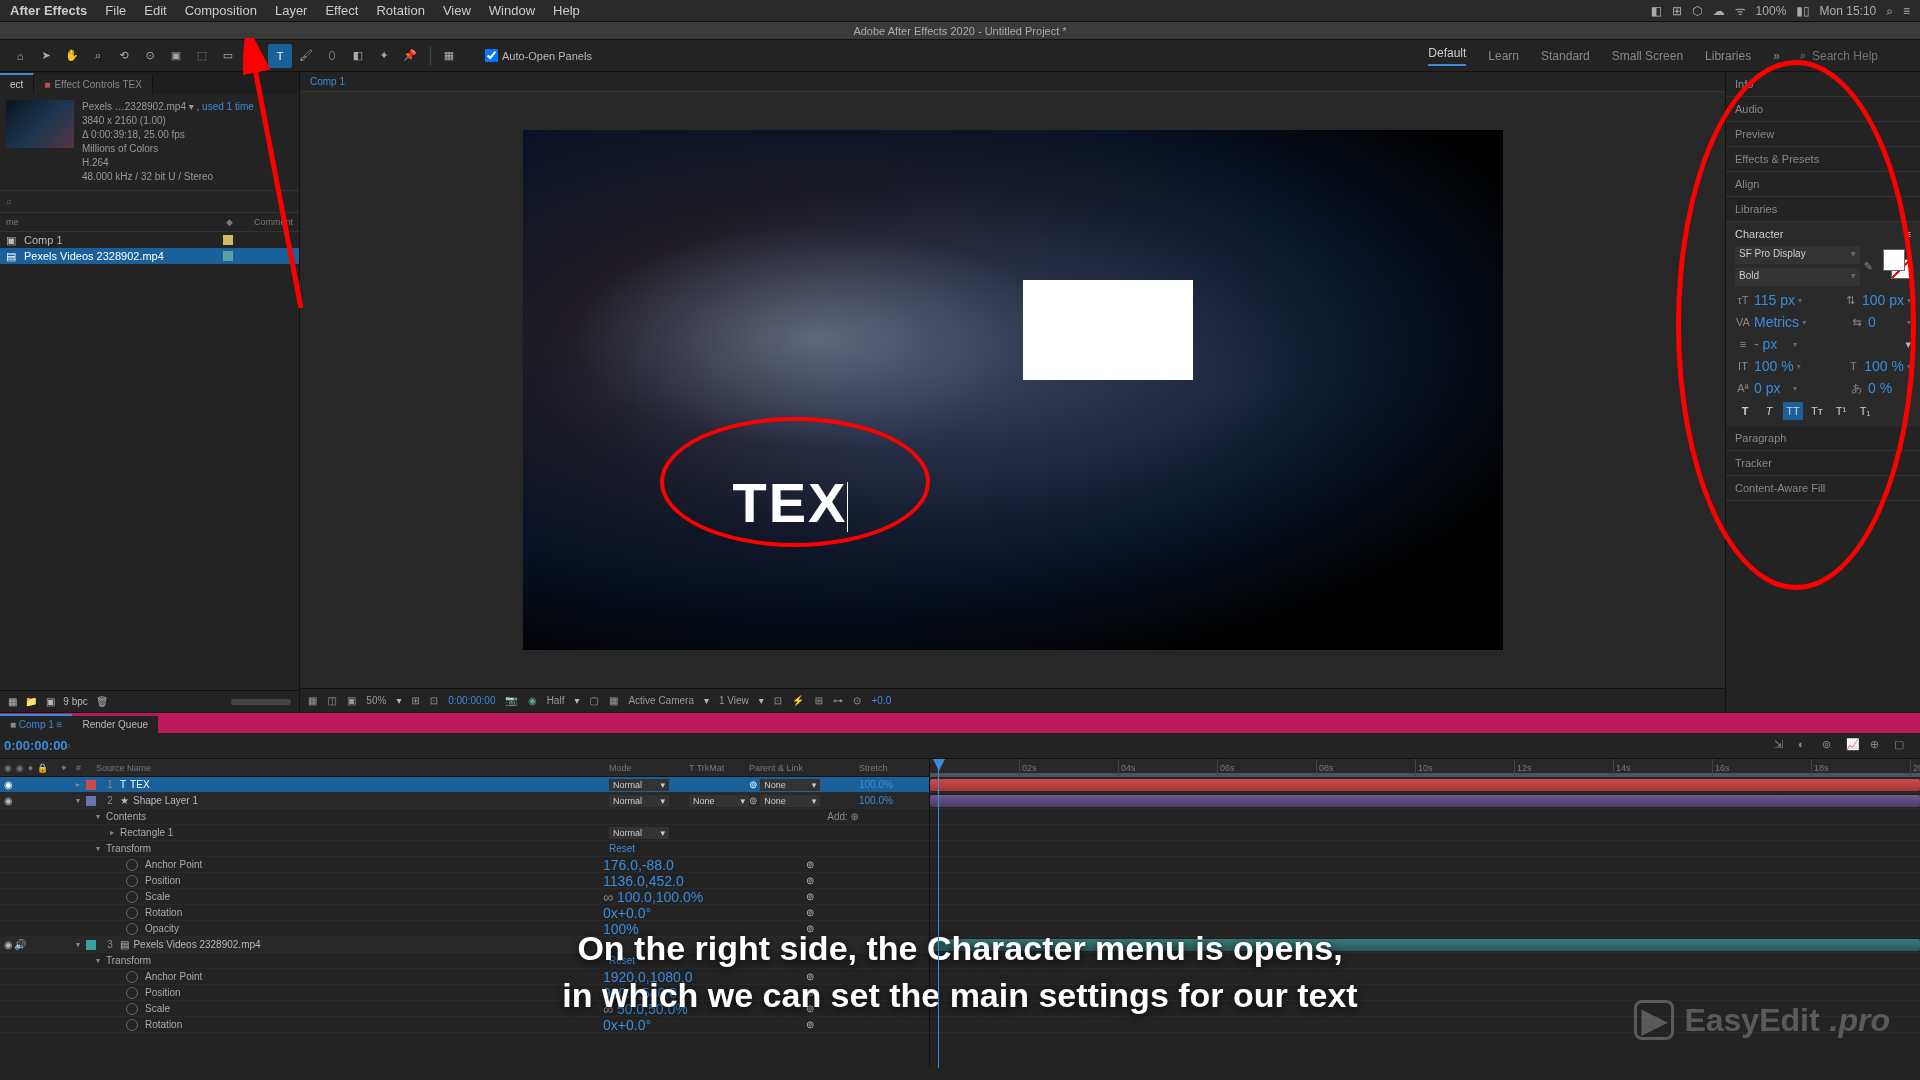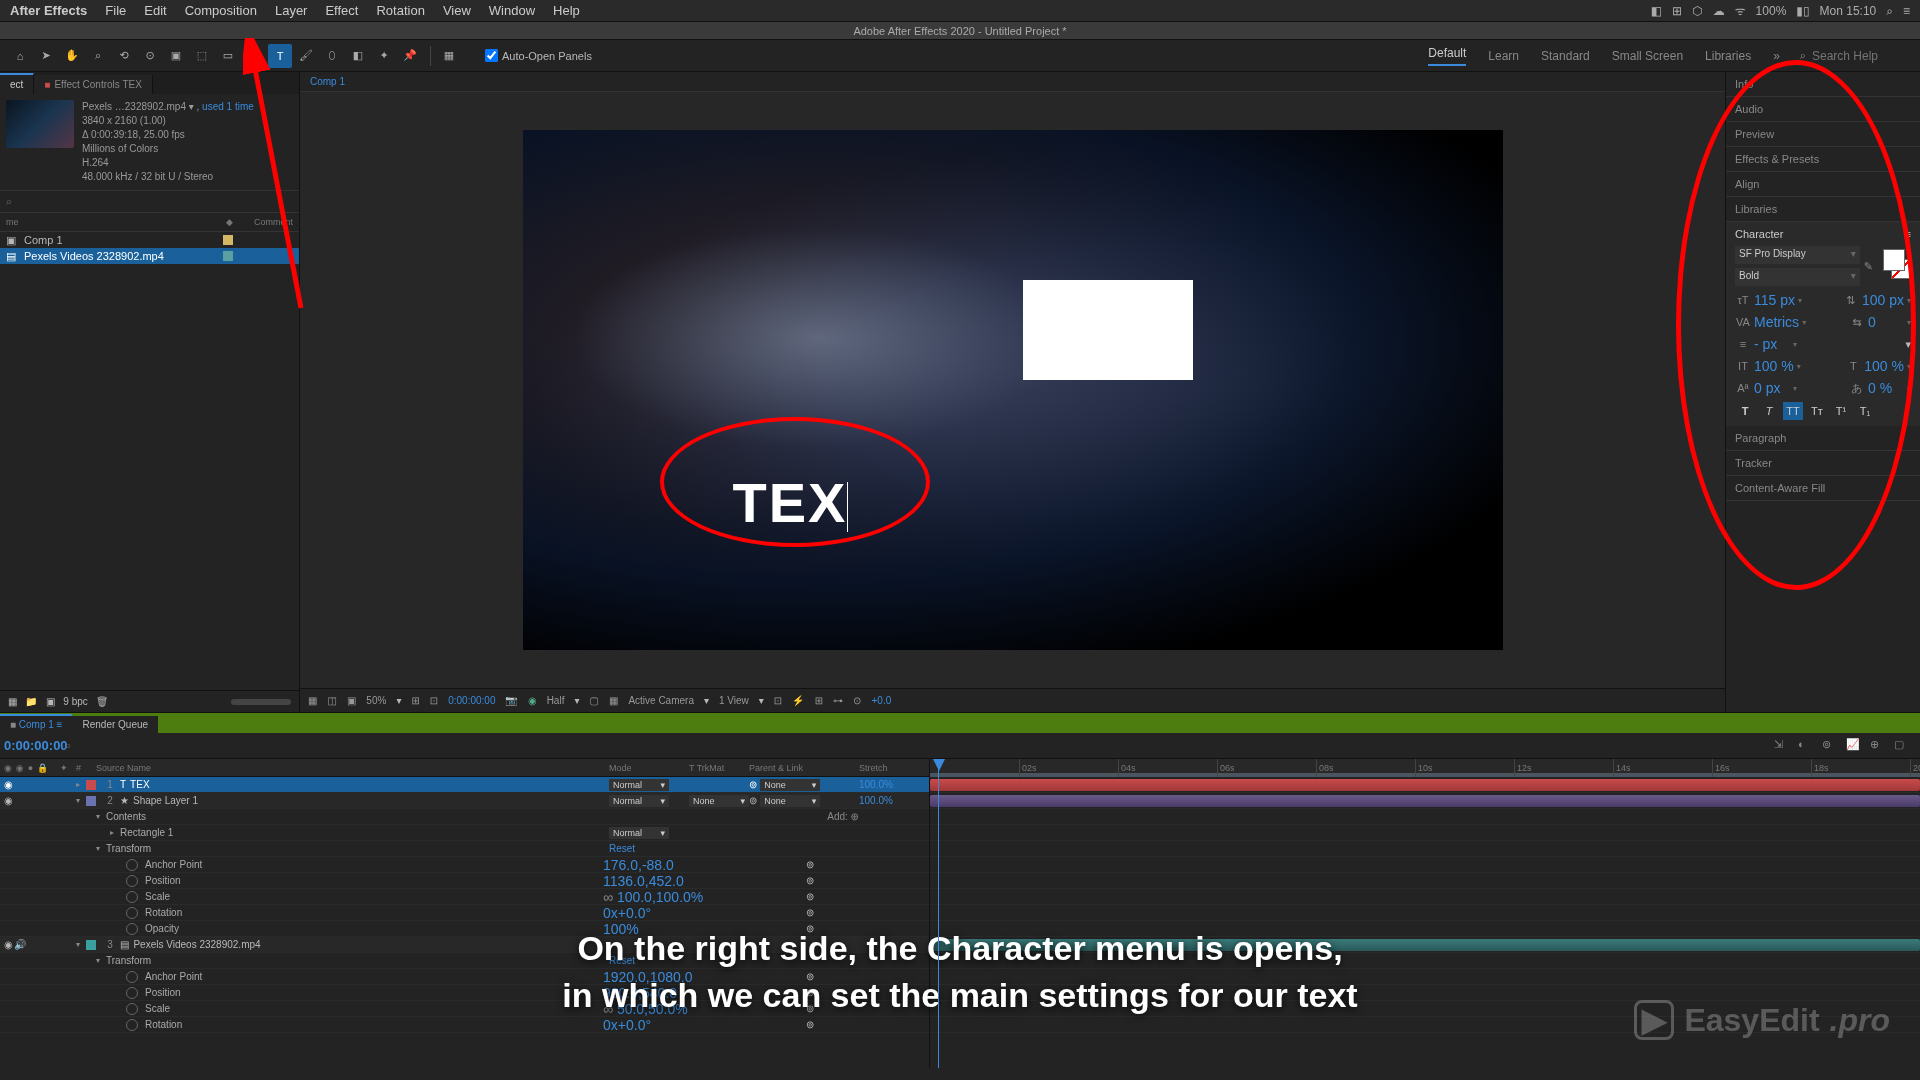--- a/index.html
+++ b/index.html
@@ -81,21 +81,21 @@
   .prop .caret { font-size: 8px; color: #666; }
   .char-toggles { display: flex; gap: 4px; }
   .char-toggles .btn { width: 20px; height: 18px; display: flex; align-items: center; justify-content: center; color: #ccc; font-size: 11px; cursor:pointer; }
   .char-toggles .btn.on { background: #1a619b; }
   
   
   .proj-footer { height: 22px; background: #232323; display: flex; align-items: center; gap: 8px; padding: 0 8px; border-top: 1px solid #111; font-size: 10px;}
   
   
   .timeline-wrap { height: 356px; background: #232323; border-top: 1px solid #111; display: flex; flex-direction: column; }
-  .tl-tabs { display: flex; height: 20px; background: #4d7c0f; align-items: flex-end; }
+  .tl-tabs { display: flex; height: 20px; background: #be185d; align-items: flex-end; }
   .tl-tab { padding: 3px 10px; font-size: 10px; background: #232323; }
   .tl-tab.active { color: #3a8bdc; border-top: 2px solid #3a8bdc; }
   .tl-header { display: flex; height: 26px; background: #232323; border-bottom: 1px solid #111; align-items: center; }
   .tl-time { width: 65px; color: #3a8bdc; font-size: 13px; font-weight: bold; padding-left: 4px; }
   .tl-search { flex: 0 0 30px; }
   .tl-spacer { flex: 1; }
   .tl-icons { display: flex; gap: 8px; padding-right: 10px; }
   .tl-icons .ti { width: 16px; height: 16px; color: #888; }
   .tl-body { display: flex; flex: 1; }
   .tl-left { width: 930px; background: #232323; border-right: 1px solid #111; overflow: hidden; }

